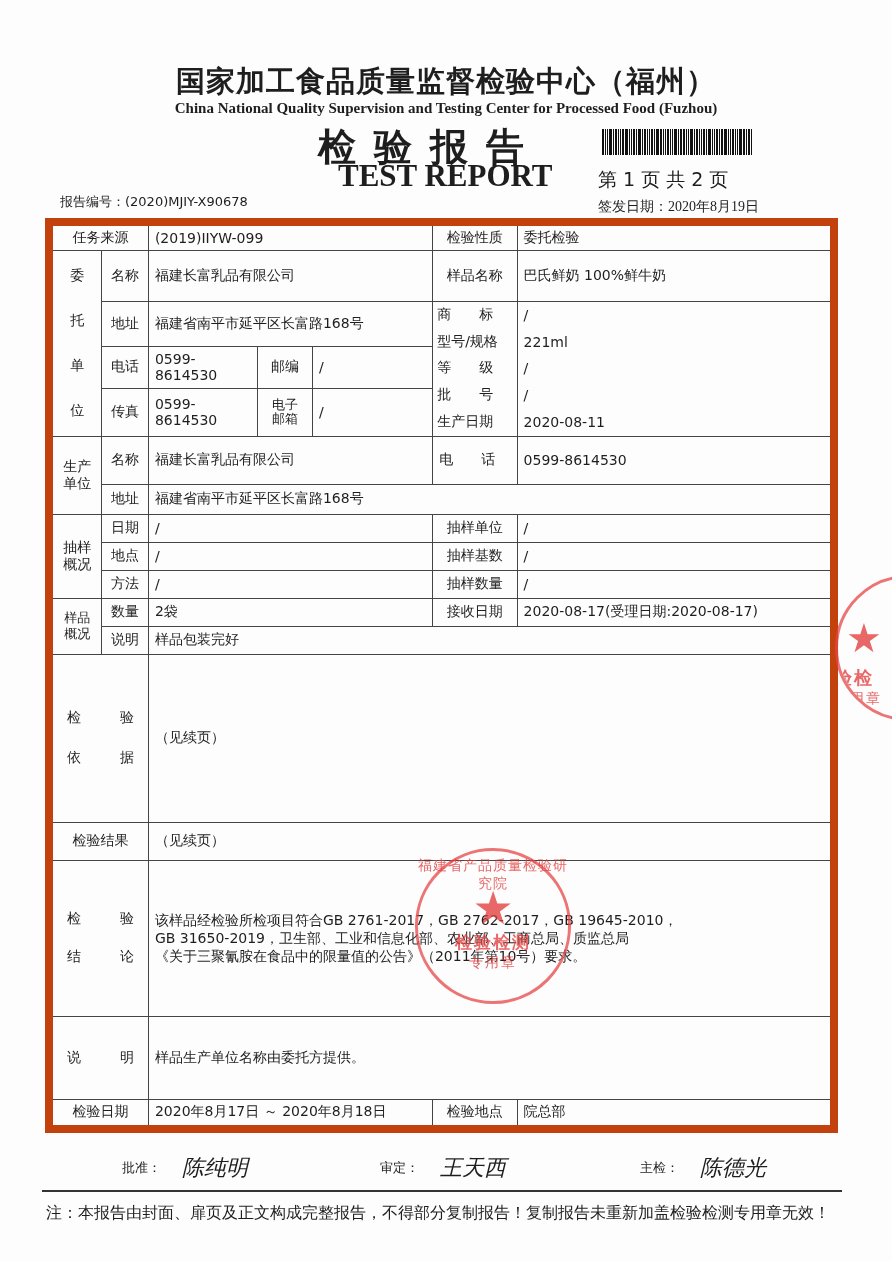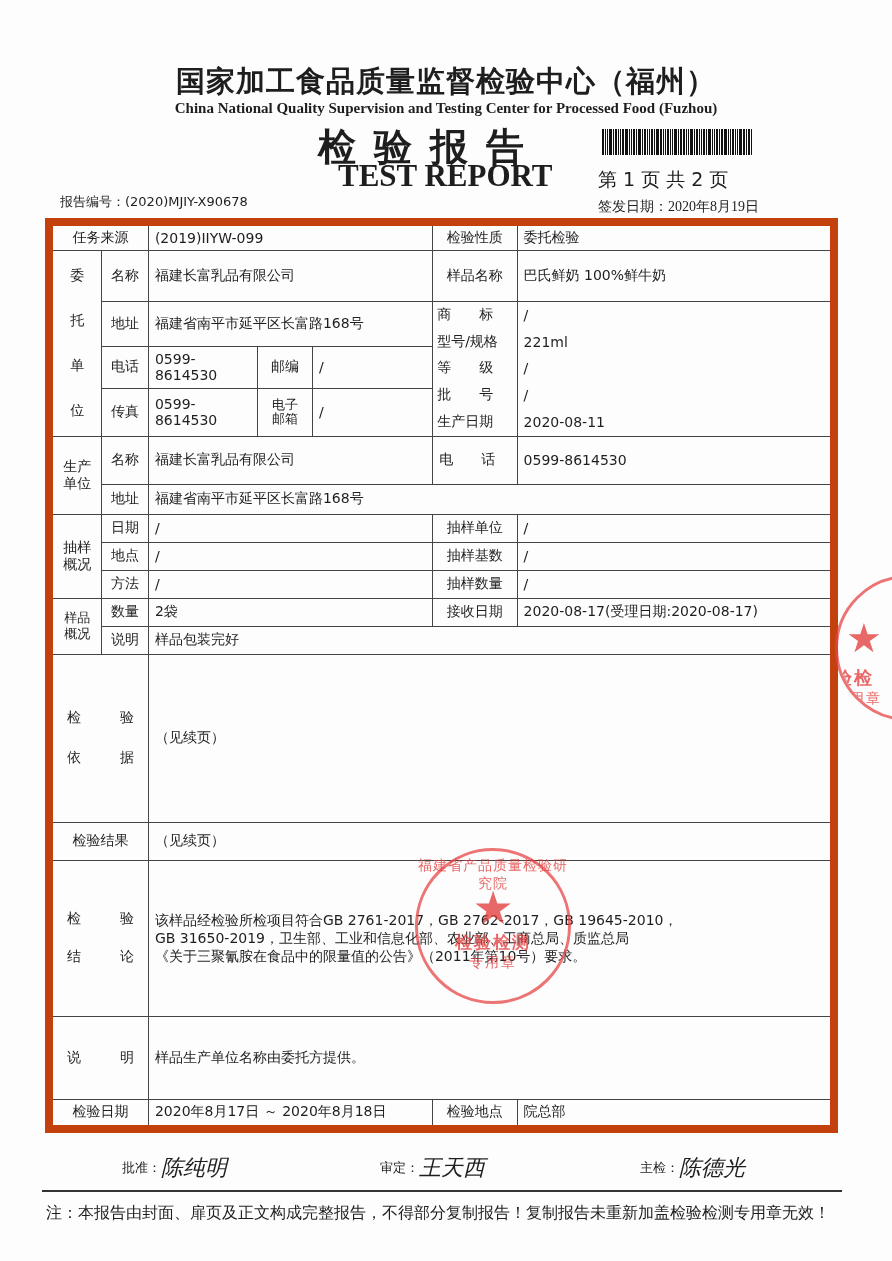--- a/index.html
+++ b/index.html
@@ -35,21 +35,21 @@
   .seal {
     position:absolute; border:3px solid rgba(230,70,70,0.75); border-radius:50%;
     color:rgba(225,60,60,0.78); text-align:center; pointer-events:none;
   }
   .seal .star { font-size:46px; line-height:1; }
   .seal .t1 { font-size:17px; font-weight:bold; letter-spacing:2px; }
   .seal .t2 { font-size:14px; letter-spacing:2px; }
   .seal .ring { position:absolute; left:0; top:6px; width:100%; font-size:14px; letter-spacing:1px; }
   .sign-row { left:0; width:892px; top:1145px; height:40px; font-size:13px; }
   .sign { position:absolute; top:8px; }
-  .sign .sig { font-family:Liberation Serif, serif; font-style:italic; font-size:22px; margin-left:0; vertical-align:middle; }
+  .sign .sig { font-family:Liberation Serif, serif; font-style:italic; font-size:22px; margin-left:21px; vertical-align:middle; }
   .rule { left:42px; top:1190px; width:800px; height:2px; background:#333; }
   .footnote { left:46px; top:1203px; font-size:16px; }
 </style>
 </head>
 <body>
 
 <div class="abs title-cn">国家加工食品质量监督检验中心（福州）</div>
 <div class="abs title-en">China National Quality Supervision and Testing Center for Processed Food (Fuzhou)</div>
 <div class="abs report-cn">检验报告</div>
 <div class="abs report-en">TEST REPORT</div>

